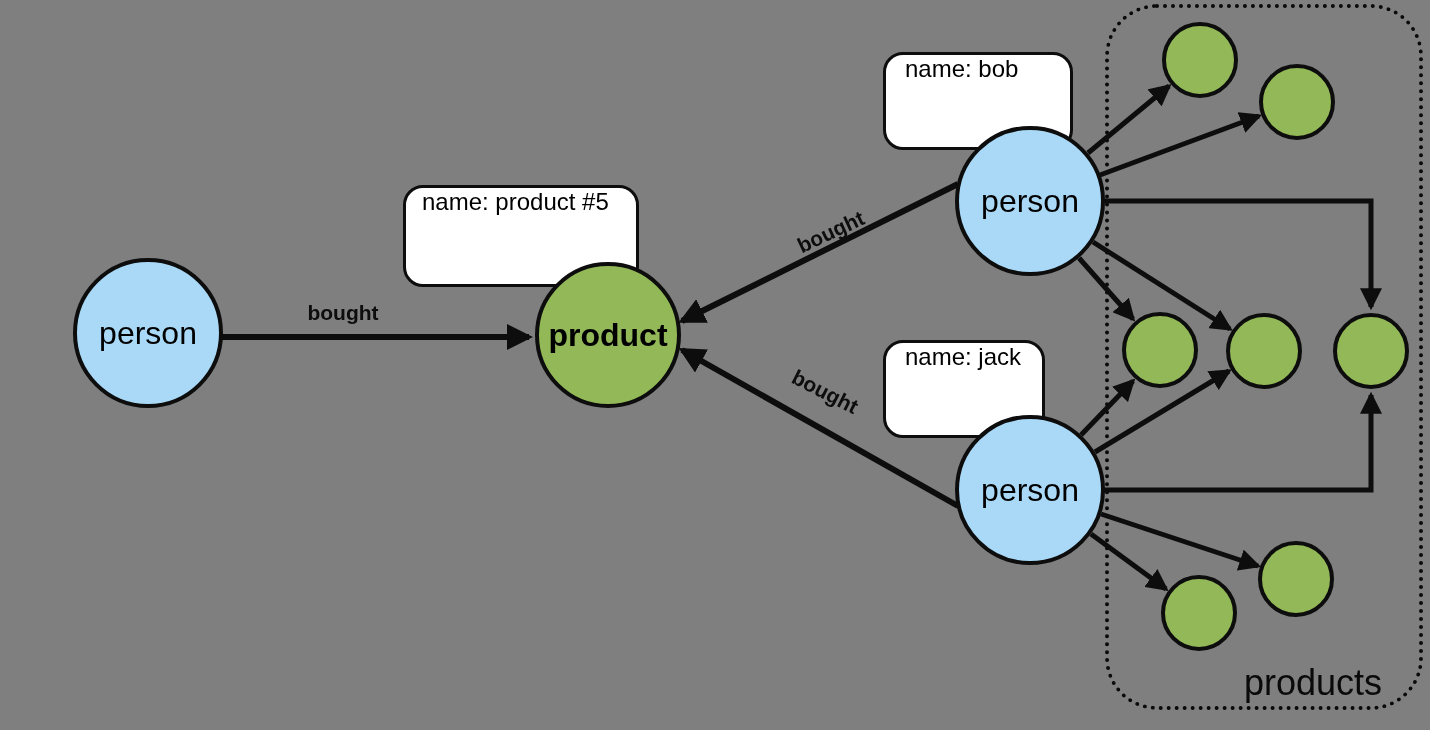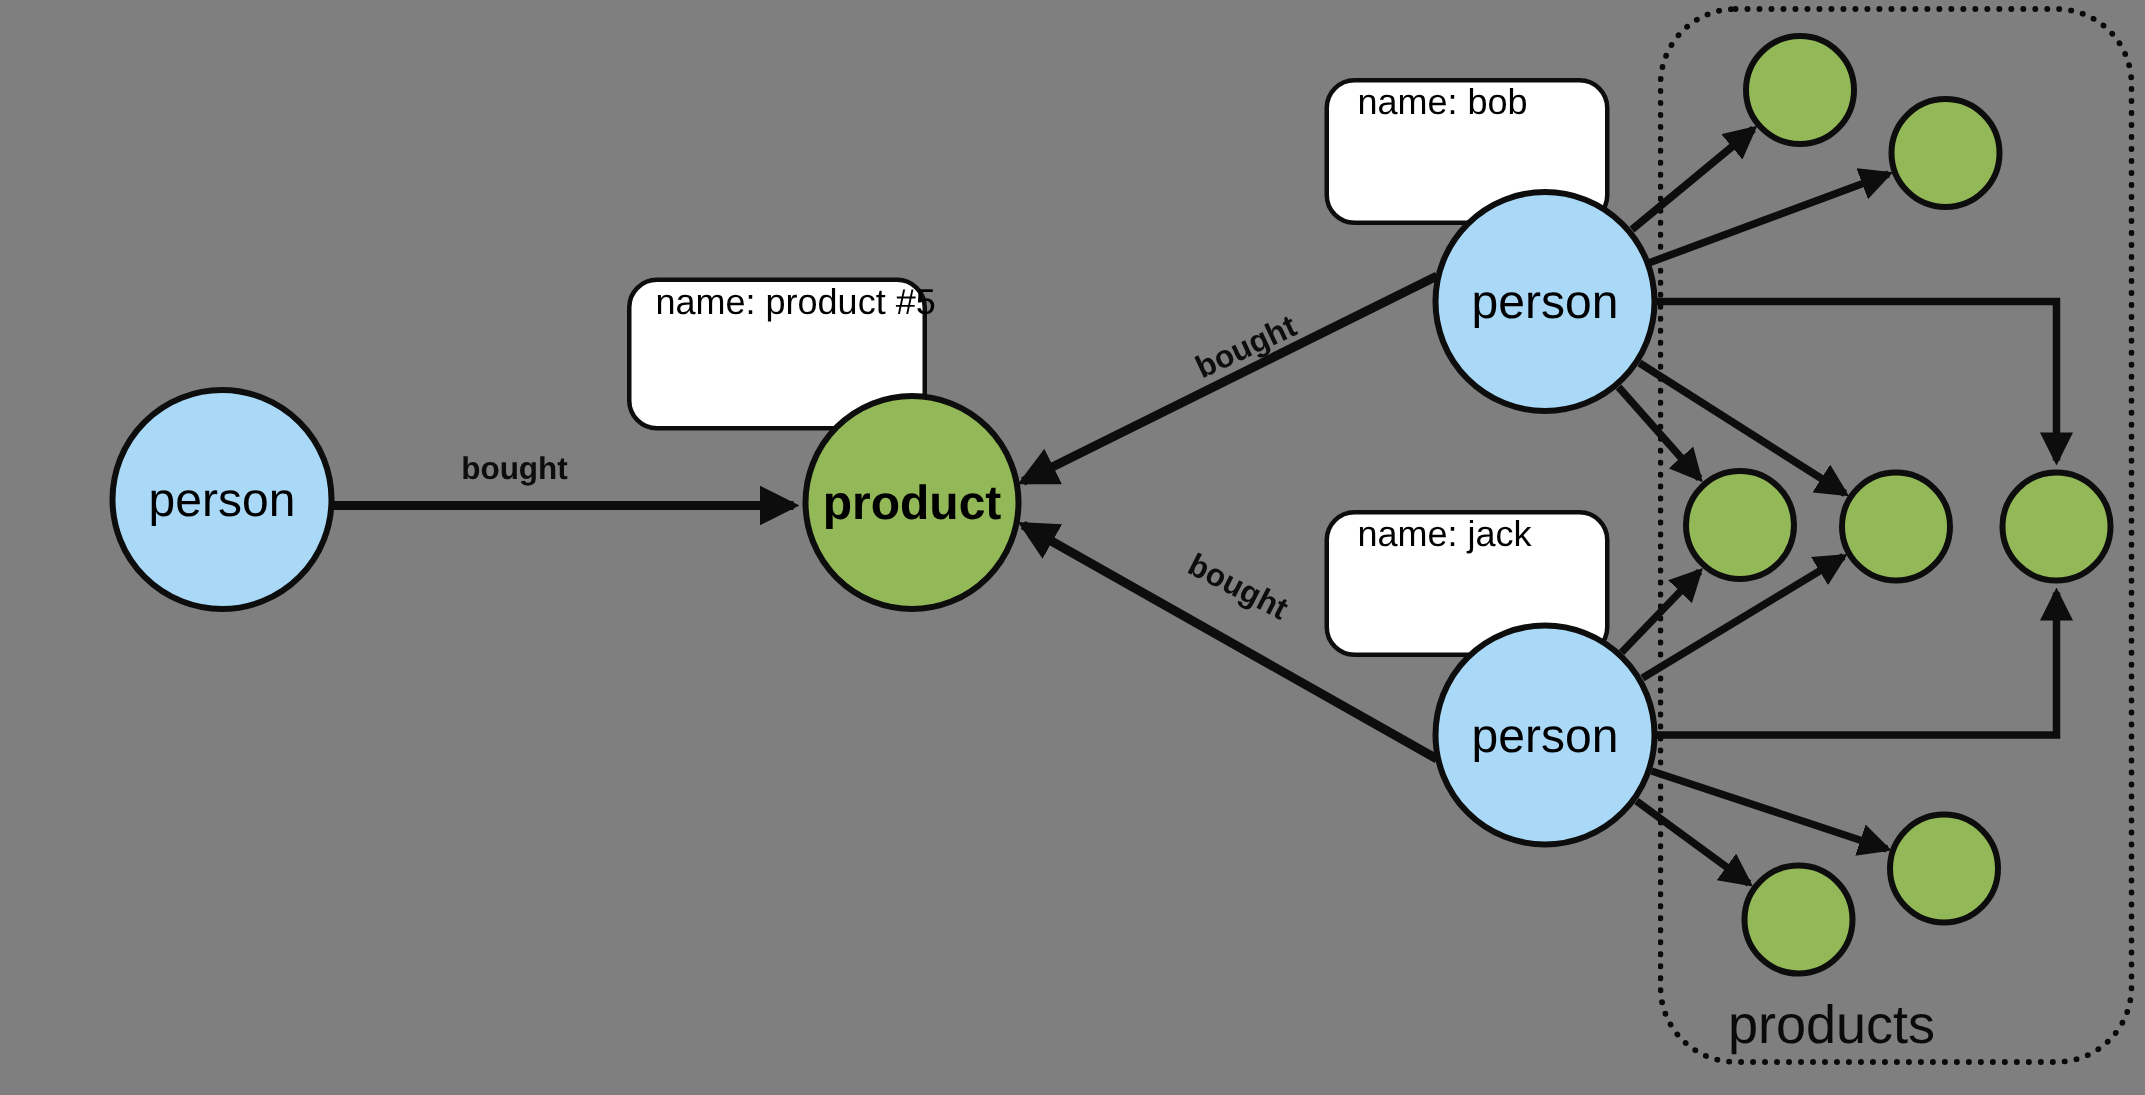--- a/index.html
+++ b/index.html
@@ -19,21 +19,21 @@
     width: 318px; height: 706px;
     border: 4px dotted #0a0a0a;
     border-radius: 52px;
     box-sizing: border-box;
     z-index: 1;
   }
   .group-label {
     position: absolute;
     left: 1152px; top: 662px;
     width: 230px;
-    text-align: left;
+    text-align: right;
     font-size: 36px;
     font-weight: 500;
     color: #0a0a0a;
     z-index: 2;
     letter-spacing: 0px;
   }
 
   
   .prop-box {
     position: absolute;
@@ -43,23 +43,23 @@
     box-sizing: border-box;
     display: flex;
     align-items: flex-start;
     padding-left: 19px;
     font-size: 24px;
     color: #000000;
     z-index: 2;
     white-space: nowrap;
   }
   #prop-alice   { left: 2px;   top: 185px; width: 188px; height: 100px; }
-  #prop-product { left: 418px; top: 185px; width: 200px; height: 102px; padding-left: 16px; }
+  #prop-product { left: 403px; top: 185px; width: 236px; height: 102px; padding-left: 16px; }
   #prop-bob     { left: 883px; top: 52px;  width: 190px; height: 98px;  }
-  #prop-jack    { left: 883px; top: 340px; width: 190px; height: 98px;  }
+  #prop-jack    { left: 883px; top: 340px; width: 162px; height: 98px;  }
 
   
   svg.edges { position: absolute; left: 0; top: 0; z-index: 3; }
   .edge      { stroke: #0d0d0d; stroke-width: 5px; fill: none; }
   .edge-bold { stroke: #0d0d0d; stroke-width: 6px; fill: none; }
 
   
   .node {
     position: absolute;
     border: 4px solid #0d0d0d;

